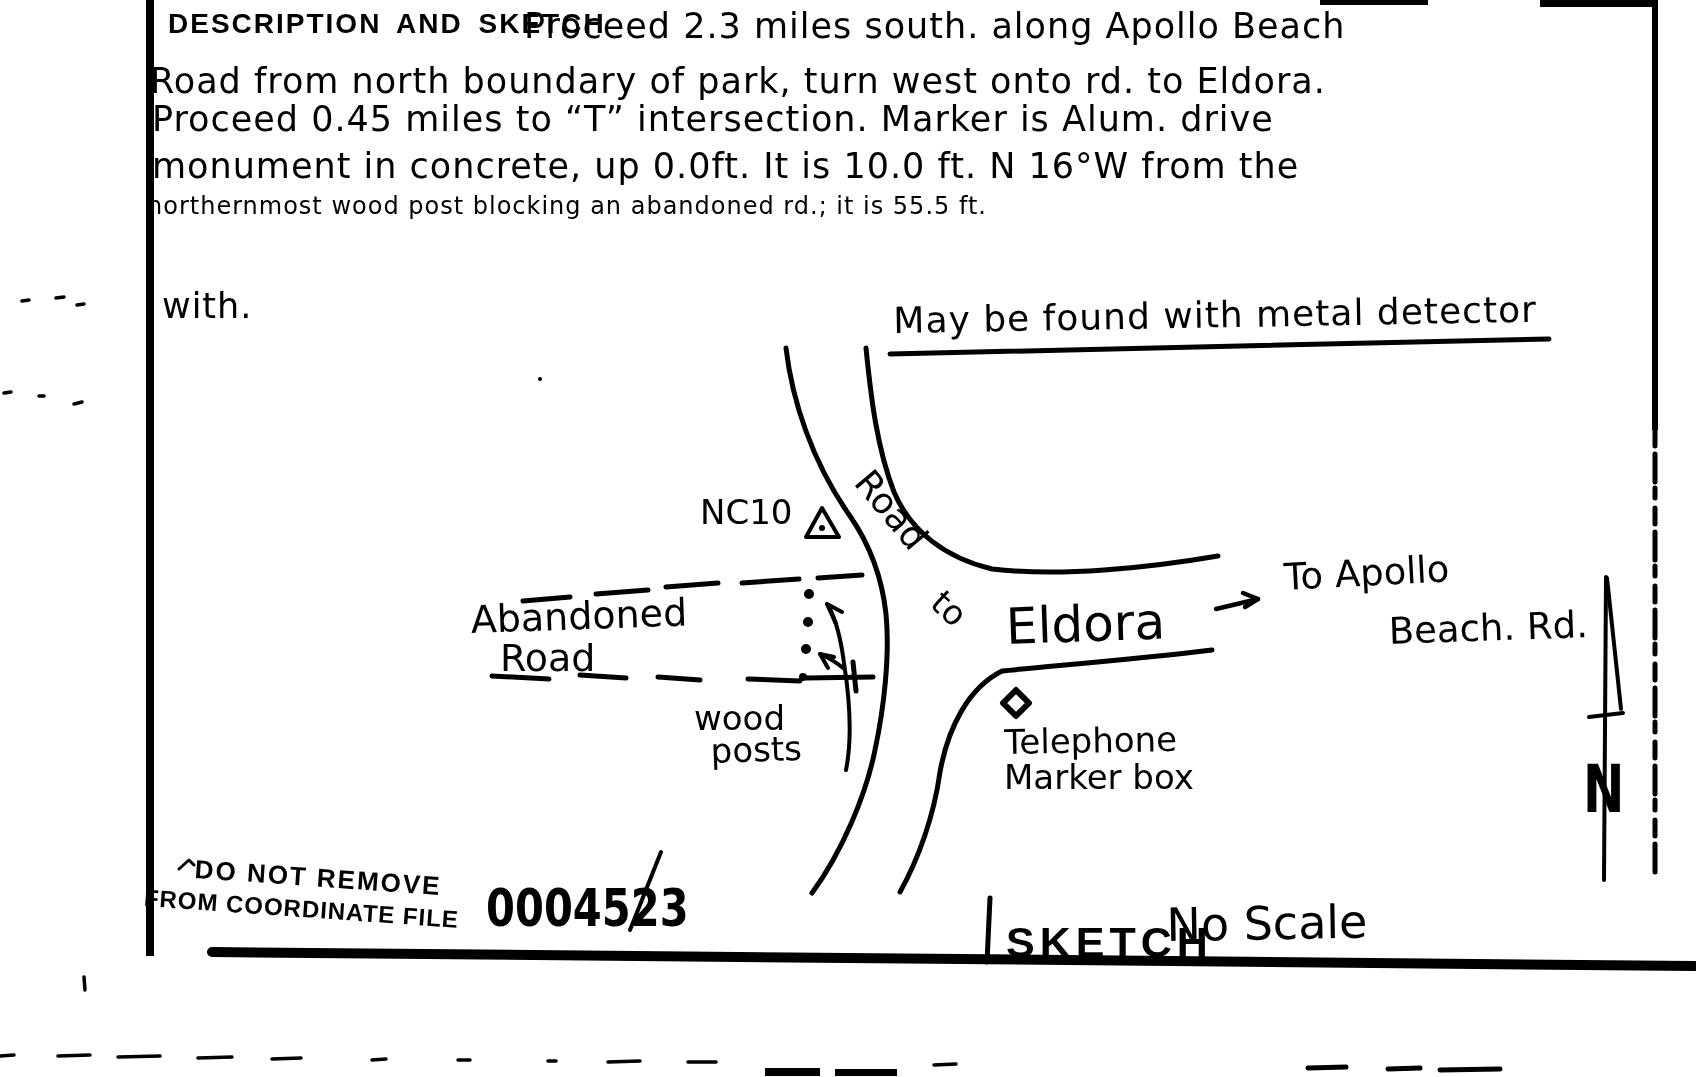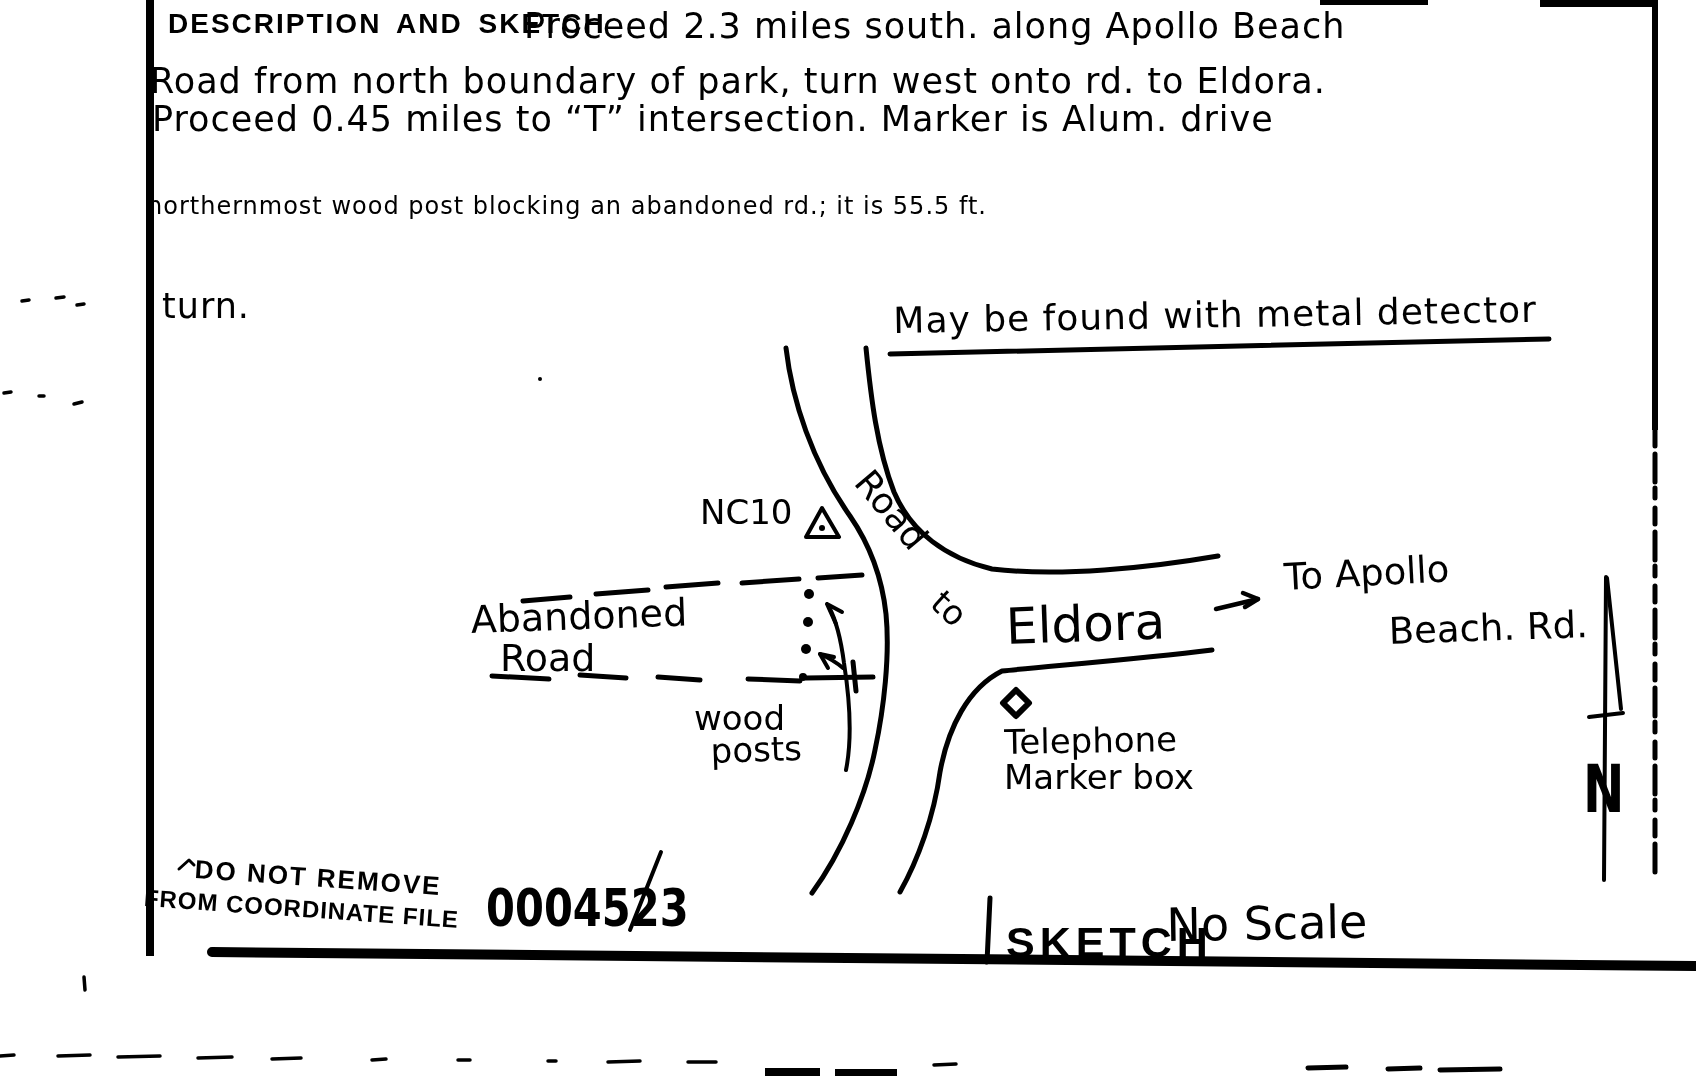--- a/index.html
+++ b/index.html
@@ -113,22 +113,23 @@
         <rect x="835" y="1069" width="62" height="7" fill="#000" stroke="none"></rect>
       </g>
     </g>
   </svg>
 
   <div class="abs stamp" style="left:168px;top:8px;font-size:28px;letter-spacing:2px;word-spacing:6px;">DESCRIPTION  AND  SKETCH</div>
 
   <div class="abs hw" style="left:524px;top:6px;font-size:35px;letter-spacing:1px;">Proceed 2.3 miles south. along Apollo Beach</div>
   <div class="abs hw" style="left:150px;top:52px;font-size:35px;letter-spacing:1px;margin-top:9px;">Road from north boundary of park, turn west onto rd. to Eldora.</div>
   <div class="abs hw" style="left:152px;top:99px;font-size:35px;letter-spacing:1px;">Proceed 0.45 miles to “T” intersection. Marker is Alum. drive</div>
+  <div class="abs hw" style="left:152px;top:146px;font-size:35px;letter-spacing:1px;">monument in concrete, up 0.0ft. It is 10.0 ft. N 16°W from the</div>
   <div class="abs hw" style="left:147px;top:192px;font-size:24px;letter-spacing:1px;">northernmost wood post blocking an abandoned rd.; it is 55.5 ft.</div>
-  <div class="abs hw" style="left:162px;top:286px;font-size:35px;letter-spacing:1px;">turn.</div>
+  <div class="abs hw" style="left:162px;top:286px;font-size:35px;letter-spacing:1px;">with.</div>
   <div class="abs hw" style="left:893px;top:300px;font-size:36px;letter-spacing:1px;transform:rotate(-1deg);transform-origin:0 0;">May be found with metal detector</div>
 
   <div class="abs hw" style="left:700px;top:492px;font-size:34px;">NC10</div>
   <div class="abs hw" style="left:878px;top:462px;font-size:36px;transform:rotate(50deg);transform-origin:0 0;">Road</div>
   <div class="abs hw" style="left:950px;top:582px;font-size:34px;transform:rotate(42deg);transform-origin:0 0;">to</div>
   <div class="abs hw" style="left:1005px;top:598px;font-size:50px;transform:rotate(-2deg);transform-origin:0 0;">Eldora</div>
   <div class="abs hw" style="left:470px;top:598px;font-size:38px;transform:rotate(-2deg);transform-origin:0 0;">Abandoned</div>
   <div class="abs hw" style="left:500px;top:636px;font-size:38px;">Road</div>
   <div class="abs hw" style="left:694px;top:698px;font-size:34px;">wood</div>
   <div class="abs hw" style="left:710px;top:731px;font-size:34px;transform:rotate(-2deg);transform-origin:0 0;">posts</div>

